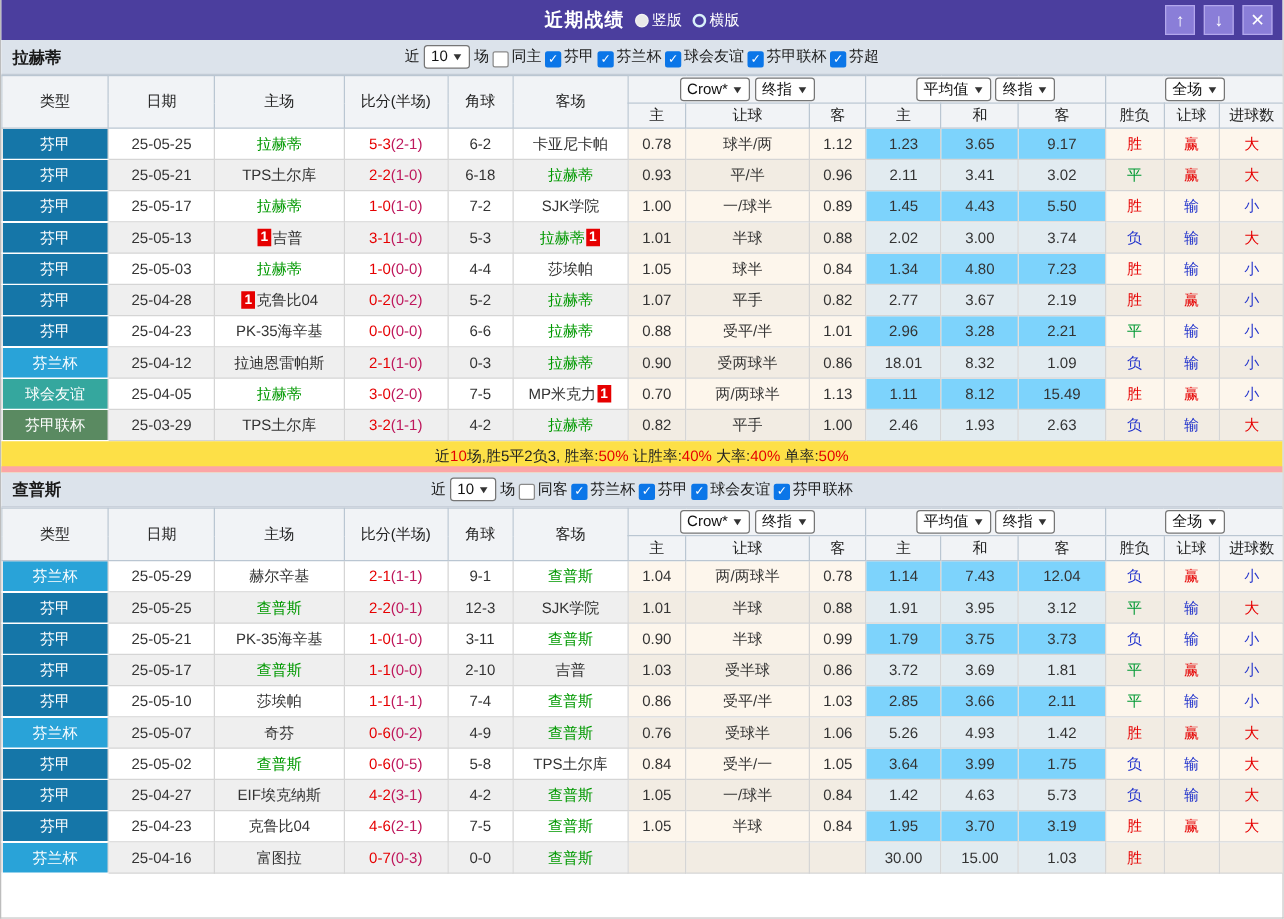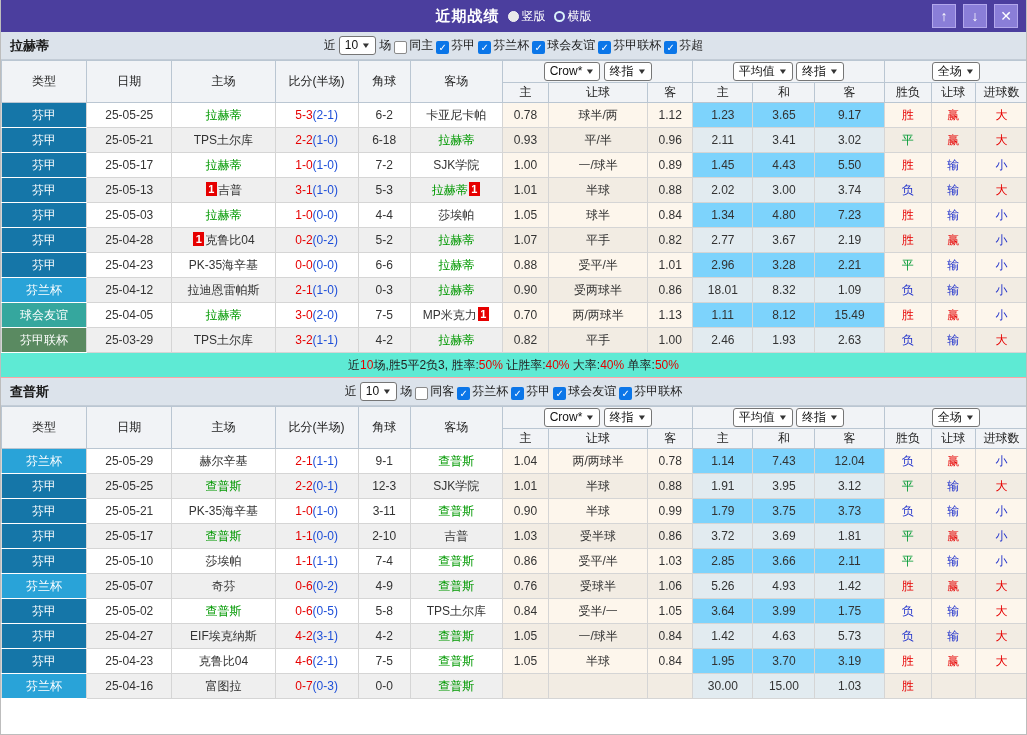--- a/index.html
+++ b/index.html
@@ -72,33 +72,33 @@
   }
   td.type-cell { color: #fff; border-color: #fff #d5d5d5; }
   tr.odd  td.base { background: #ffffff; }
   tr.even td.base { background: #efefef; }
   tr.odd  td.warm { background: #fdf6ec; }
   tr.even td.warm { background: #f2ece3; }
   tr.odd  td.cool { background: #7dd3fc; }
   tr.even td.cool { background: #e2ebf0; }
   .tg { color: var(--self-green, #009900); }
   .ft { color: var(--score-red, #e60000); }
-  .ht { color: #1d4ed8; }
+  .ht { color: #be185d; }
   .badge {
     display: inline-block; background: #e60000; color: #fff;
     min-width: 11px; height: 14px; line-height: 14px; font-size: 11px; font-weight: bold;
     text-align: center; vertical-align: 1px; margin: 0 1px; padding: 0 1px;
   }
   .c-red { color: var(--score-red, #e60000); }
   .c-green { color: var(--draw-green, #009933); }
   .c-blue { color: var(--lose-blue, #2233cc); }
   
   .summary {
     height: 25px; line-height: 25px; text-align: center; font-size: 12px; color: #222;
-    background: #5eead4; border-bottom: 1px solid #fca5a5;
+    background: #fde047; border-bottom: 5px solid #fca5a5;
   }
   .seg-red { color: #e60000; }
 </style>
 </head>
 <body>
 
 <div class="app">
   <div class="titlebar">
     <div class="title-wrap">
       <span class="title">近期战绩</span>

